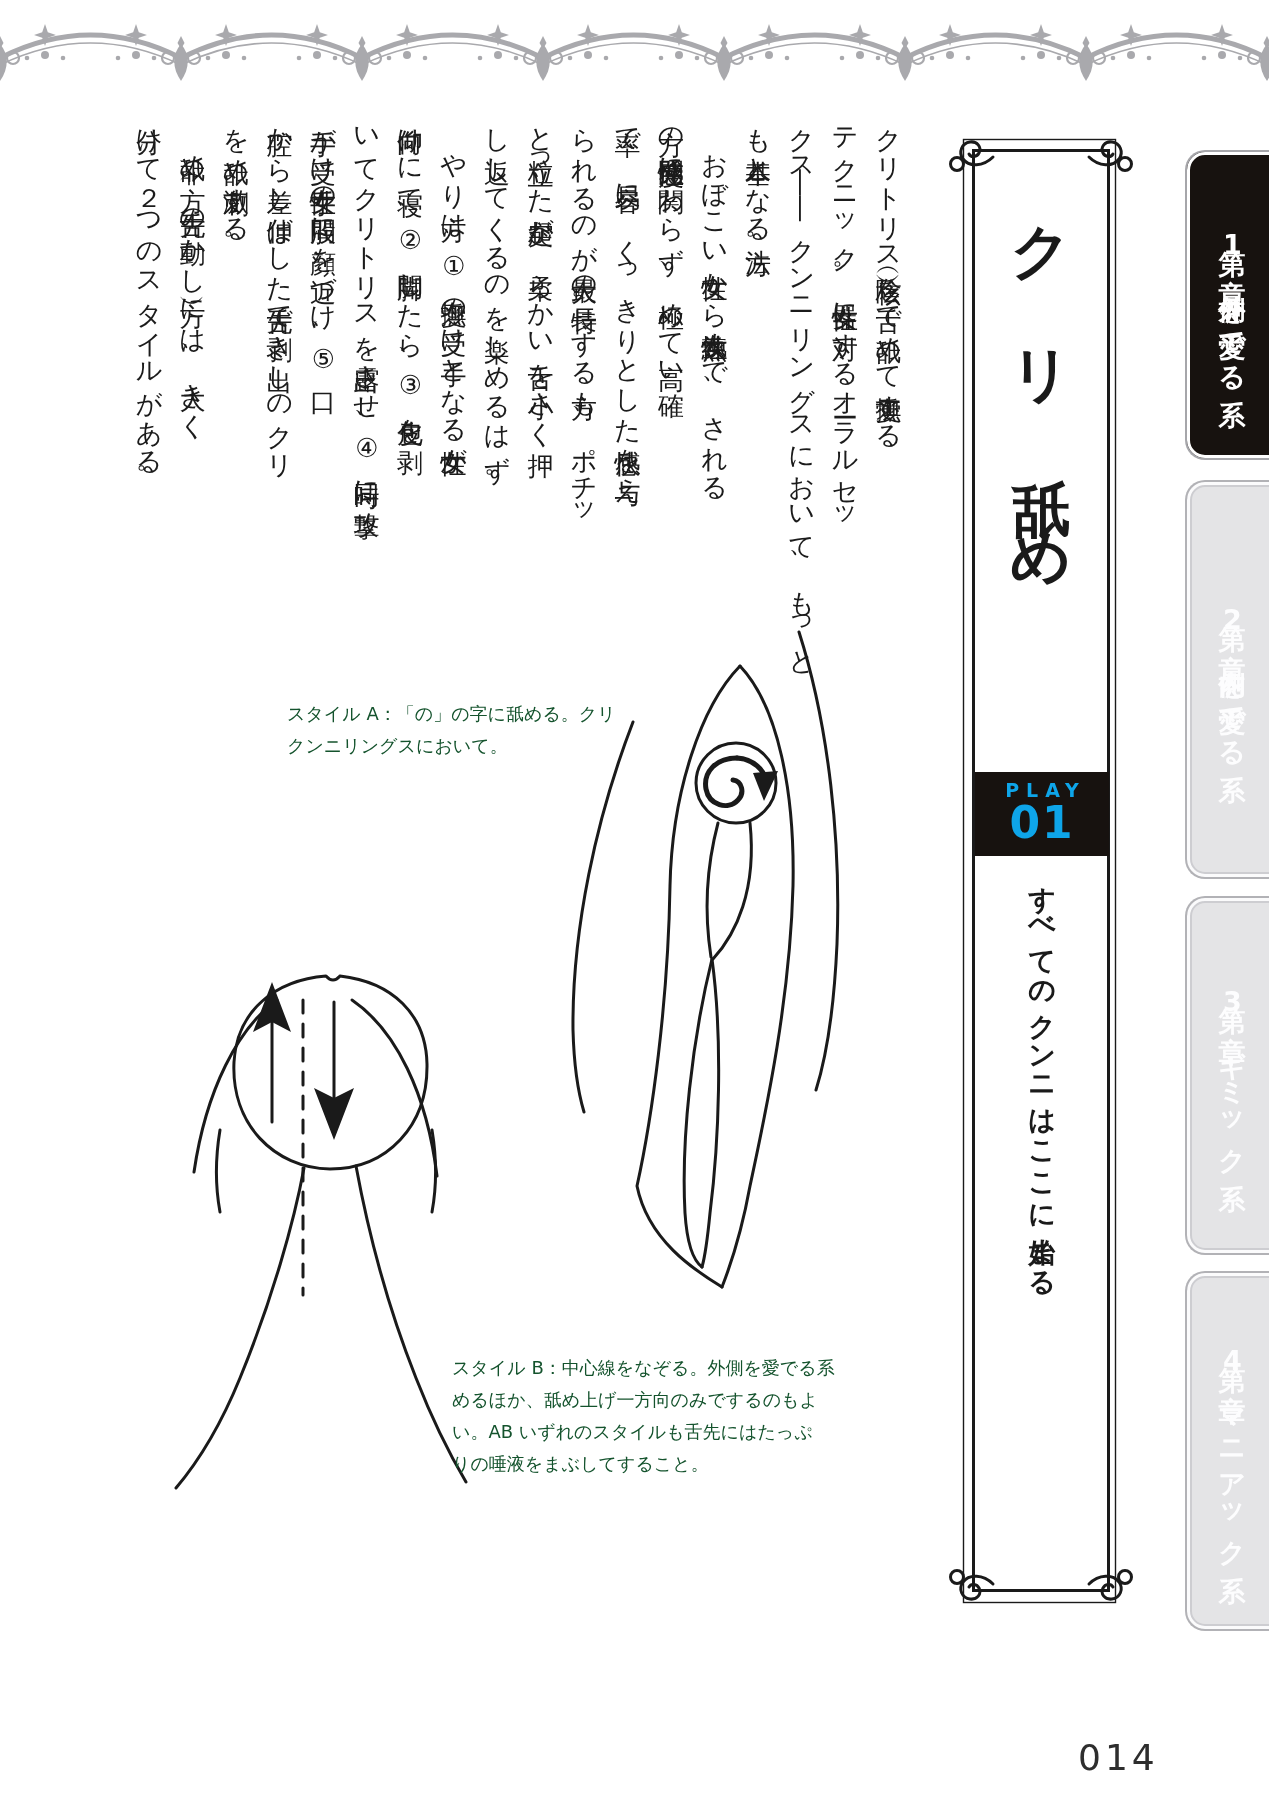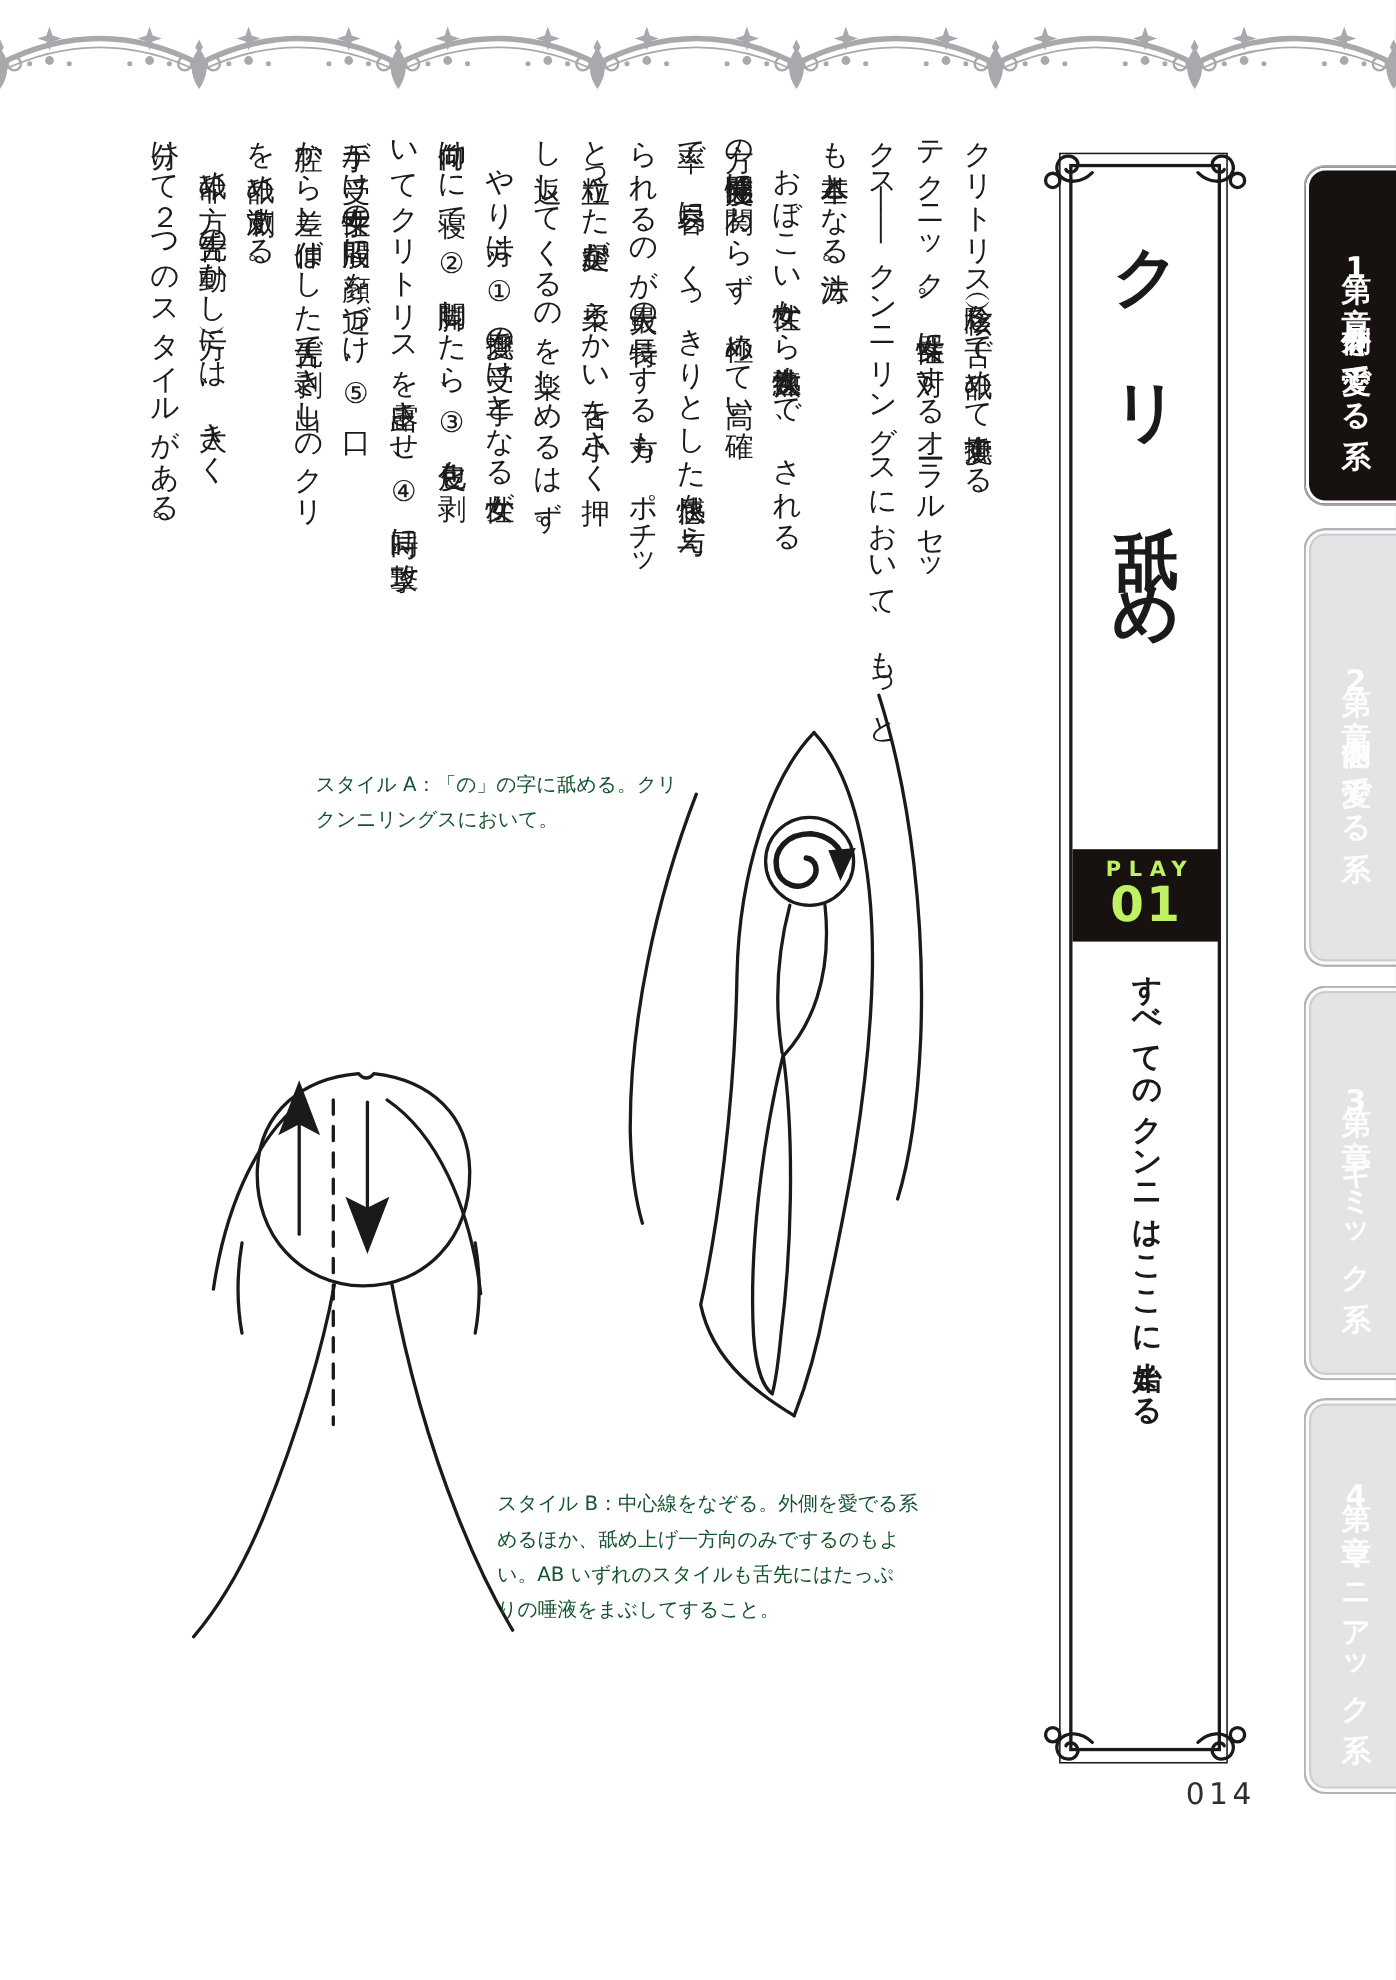--- a/index.html
+++ b/index.html
@@ -42,21 +42,21 @@
 
   
   .kuri-title{
     position:absolute;left:975px;top:182px;width:134px;height:560px;
     writing-mode:vertical-rl;text-orientation:upright;
     font-size:60px;font-weight:600;letter-spacing:56px;line-height:134px;
     color:var(--ink);
   }
   .play-badge{
     position:absolute;left:975px;top:772px;width:134px;height:84px;
-    background:var(--tab-active-bg);color:#bef264;text-align:center;
+    background:var(--tab-active-bg);color:#0ea5e9;text-align:center;
   }
   .play-word{font-size:19px;letter-spacing:7px;padding-top:7px;font-weight:600;text-indent:7px;}
   .play-num{font-size:44px;font-weight:700;line-height:1.0;letter-spacing:2px;}
   .subtitle-vert{
     position:absolute;left:975px;top:868px;width:134px;height:430px;
     writing-mode:vertical-rl;text-orientation:upright;
     font-size:27px;font-weight:700;letter-spacing:1px;line-height:134px;
     color:var(--ink);
   }
 
@@ -81,22 +81,22 @@
     font-size:27px;font-weight:700;letter-spacing:2px;white-space:nowrap;
   }
   .tcy{text-combine-upright:all;}
   .tab-label{margin-inline-start:14px;}
   .tab-1{top:150px;height:306px;}
   .tab-2{top:480px;height:395px;}
   .tab-3{top:896px;height:355px;}
   .tab-4{top:1271px;height:356px;}
 
   .page-num{
-    position:absolute;left:1078px;top:1616px;
-    font-size:27px;letter-spacing:4px;color:#2e2e2e;text-align:center;
+    position:absolute;left:1078px;top:1737px;
+    font-size:36px;letter-spacing:4px;color:#2e2e2e;text-align:center;
   }
 </style>
 </head>
 <body>
 
 <div class="page">
 
   <svg class="bg-art" viewBox="0 0 1269 1800" aria-hidden="true">
     <defs>
 

